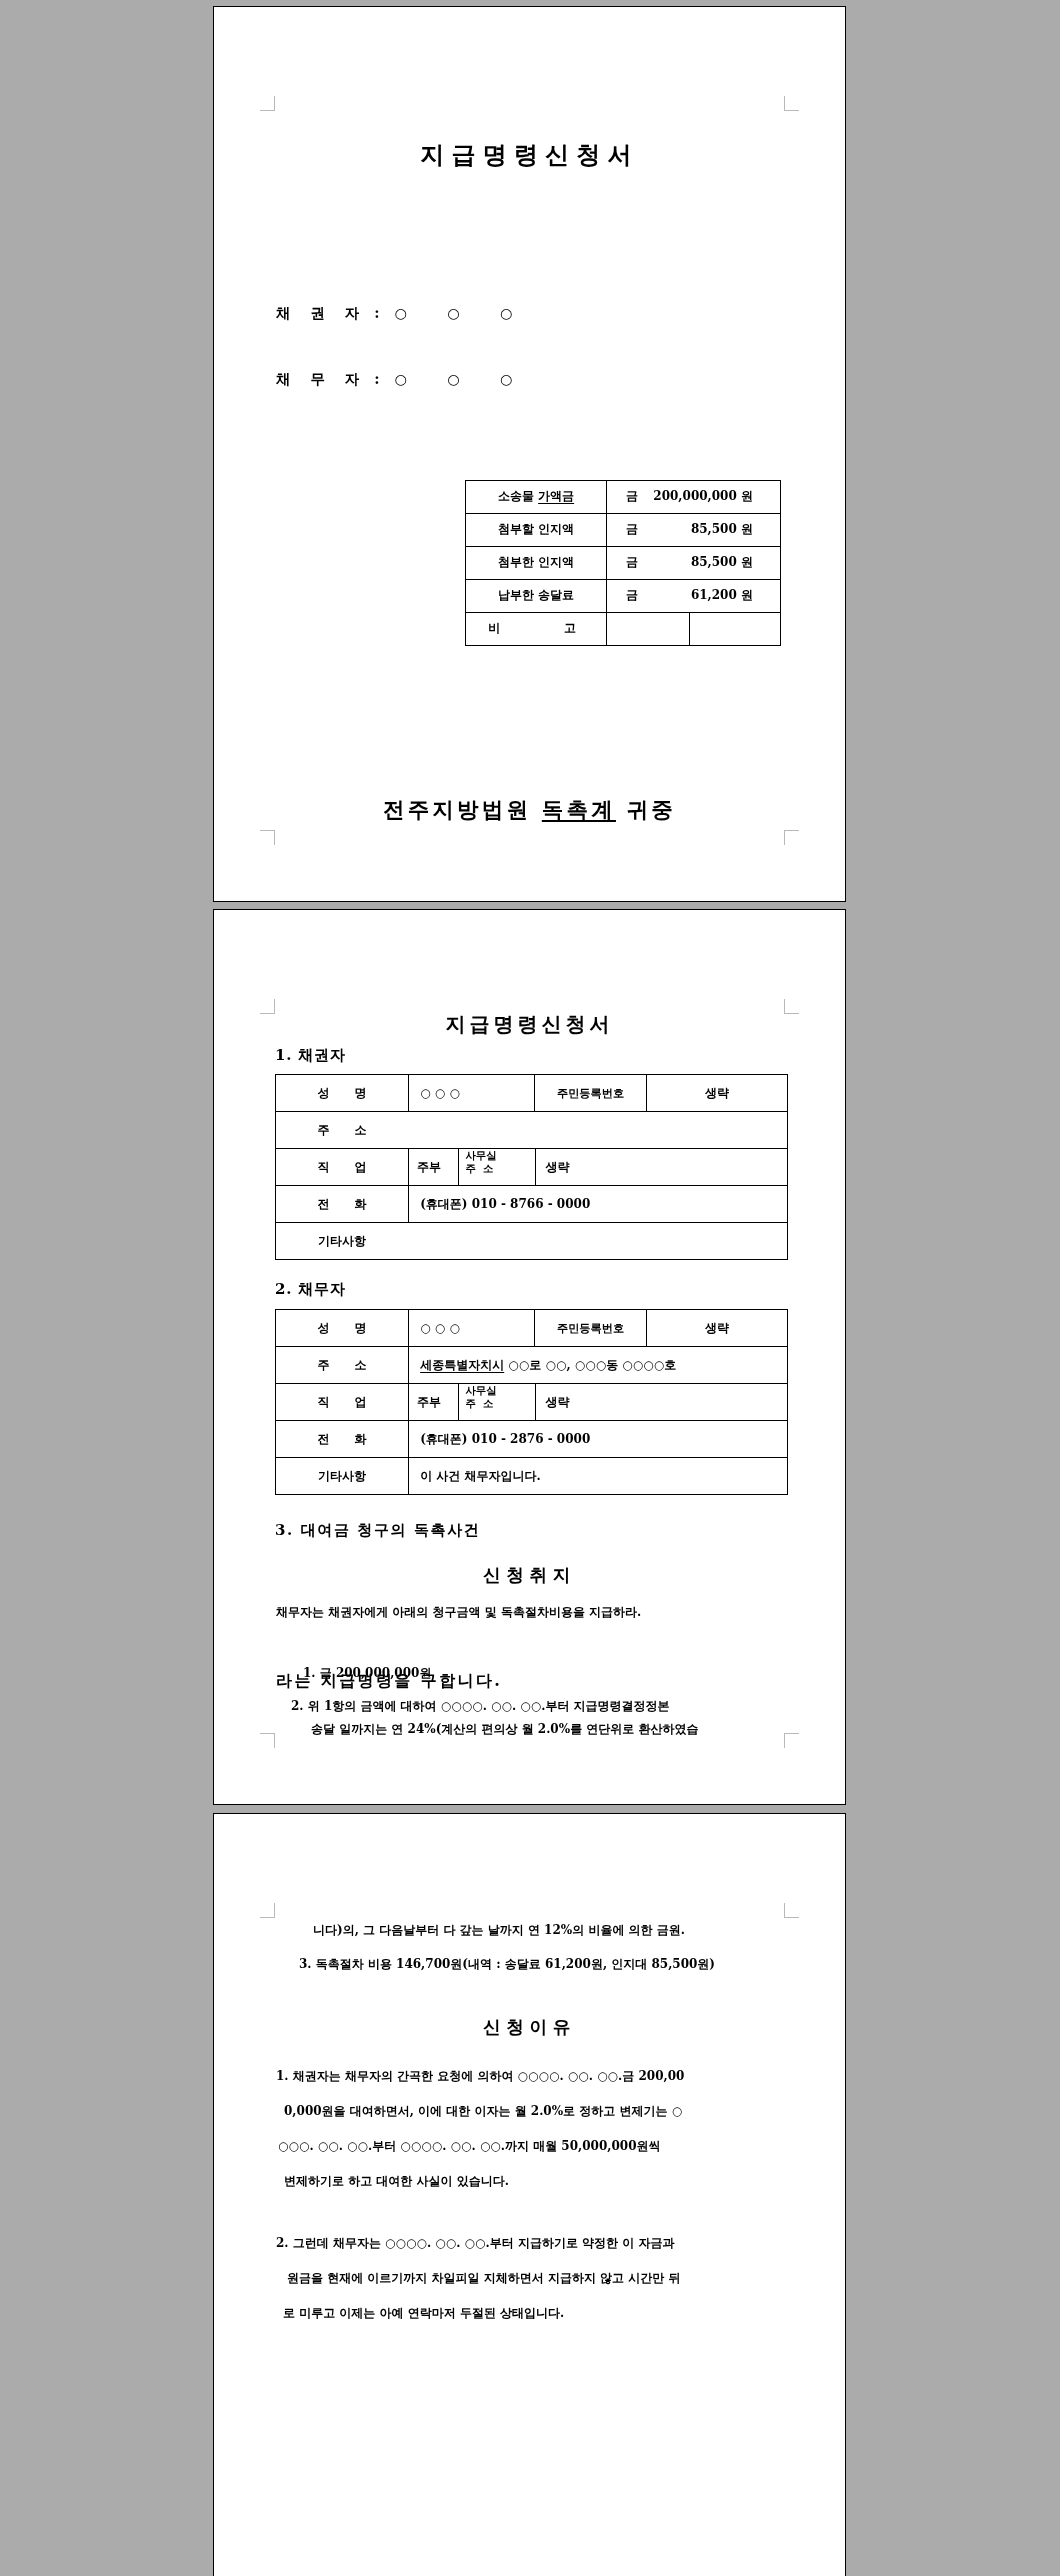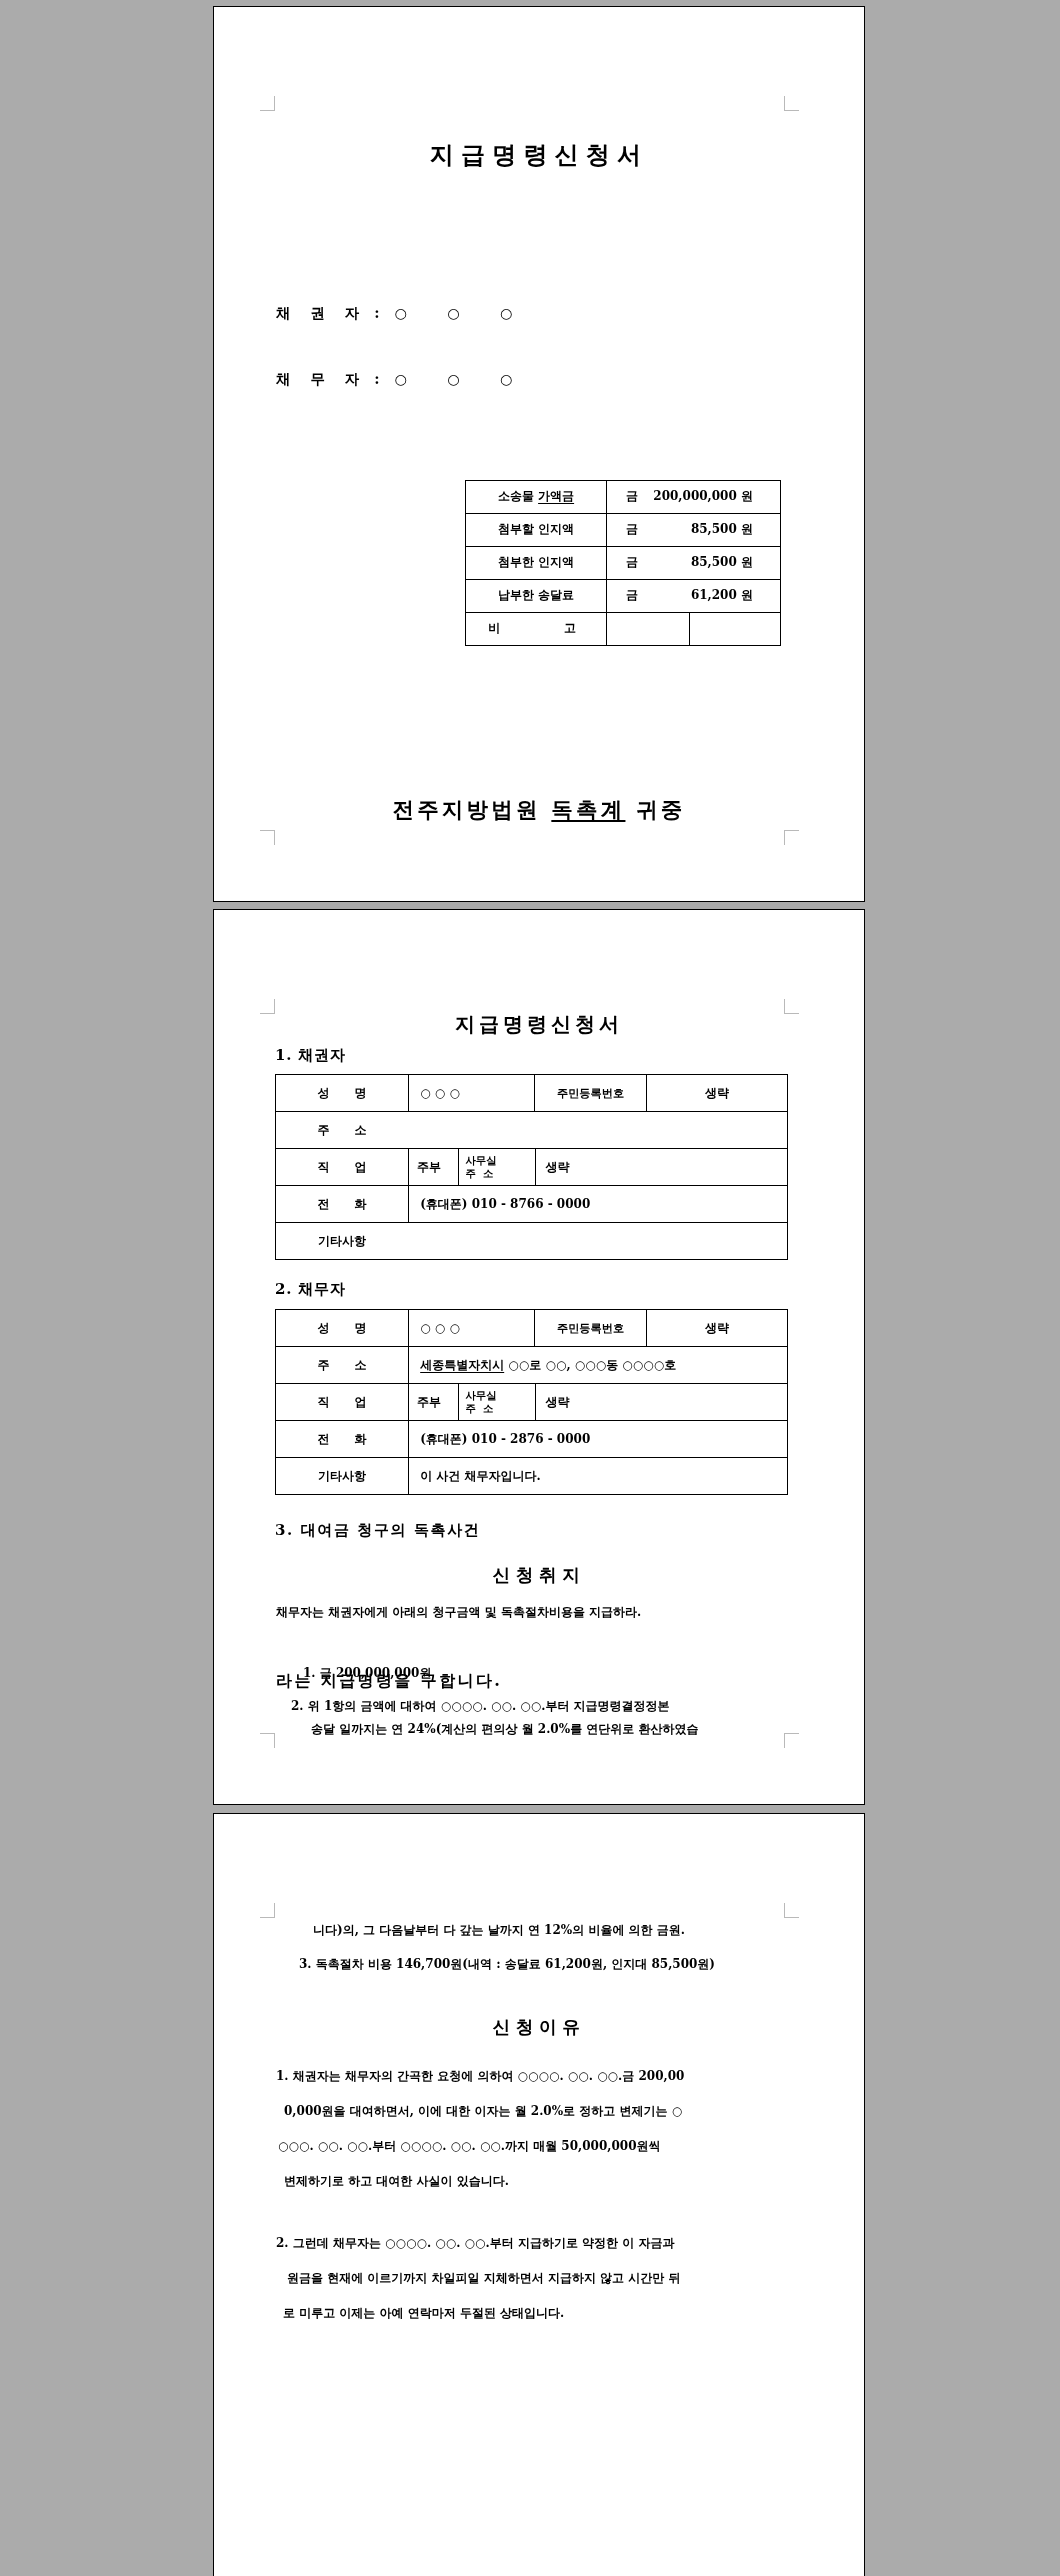--- a/index.html
+++ b/index.html
@@ -4,21 +4,21 @@
 <style>
   html,body{margin:0;padding:0;}
   body{
     width:1060px;height:2576px;position:relative;overflow:hidden;
     background:#ababab;
     font-family:"DejaVu Serif","Liberation Serif",serif;
     color:#000;
   }
   .page{
     position:absolute;left:213px;width:631px;height:894px;
-    background:#ffffff;border:0.8px solid #000;padding-left:19px;
+    background:#ffffff;border:0.8px solid #000;
   }
   .abs{position:absolute;white-space:pre;}
   .ctr{left:0;right:0;text-align:center;}
   
   .cm{position:absolute;width:14.4px;height:14.4px;}
   .cm.tl{border-right:0.8px solid #b9b9b9;border-bottom:0.8px solid #b9b9b9;}
   .cm.tr{border-left:0.8px solid #b9b9b9;border-bottom:0.8px solid #b9b9b9;}
   .cm.bl{border-right:0.8px solid #b9b9b9;border-top:0.8px solid #b9b9b9;}
   .cm.br{border-left:0.8px solid #b9b9b9;border-top:0.8px solid #b9b9b9;}
   .cm.l{left:46px;} .cm.r{left:570px;}
@@ -51,21 +51,21 @@
   
   .pt{left:61px;top:164px;width:511px;}
   .pt2{top:399px;}
   .pt .trow{height:36px;}
   .pt .lab{flex:0 0 132px;}
   .pt .c2{flex:0 0 126px;}
   .pt .c3{flex:0 0 112px;justify-content:center;font-size:11.2px;}
   .pt .c4{flex:1;justify-content:center;}
   .pt .wide{flex:1;}
   .pt .job1{flex:0 0 50px;padding-left:8px;}
-  .pt .office{flex:0 0 77px;flex-direction:column;justify-content:center;align-items:flex-start;padding-left:6.4px;font-size:10.4px;line-height:12.8px;}
+  .pt .office{flex:0 0 77px;flex-direction:column;justify-content:flex-start;align-items:flex-start;padding-left:6.4px;font-size:10.4px;line-height:12.8px;}
   .pt .jobval{flex:1;padding-left:9.6px;}
   
   .wavy{
     text-decoration-line:underline;text-decoration-style:wavy;
     text-decoration-color:#ff4f1f;text-decoration-thickness:0.8px;
     text-underline-offset:3.2px;
     text-decoration:underline;
   }
 </style>
 </head>

